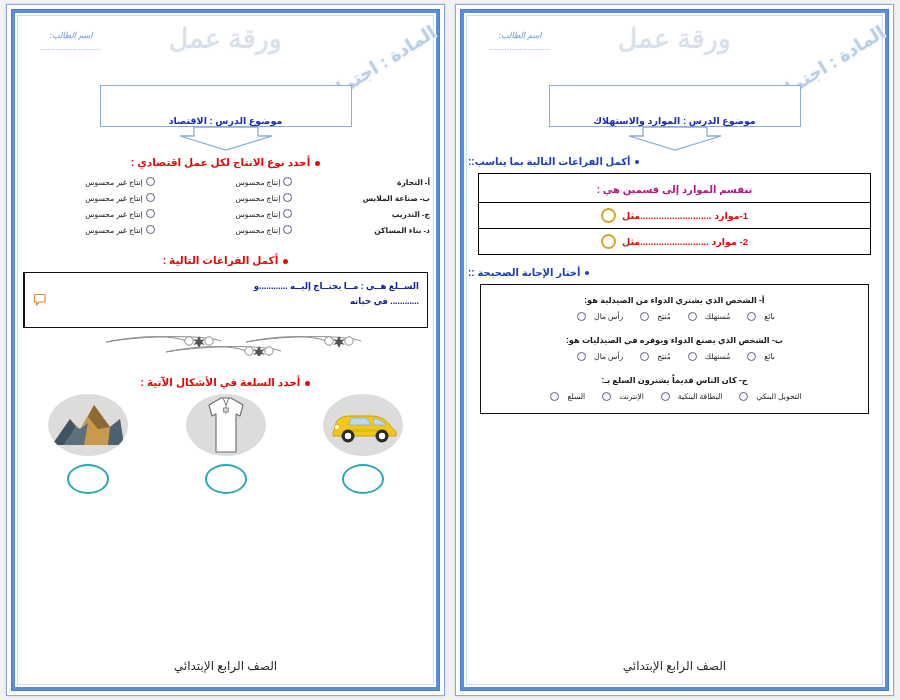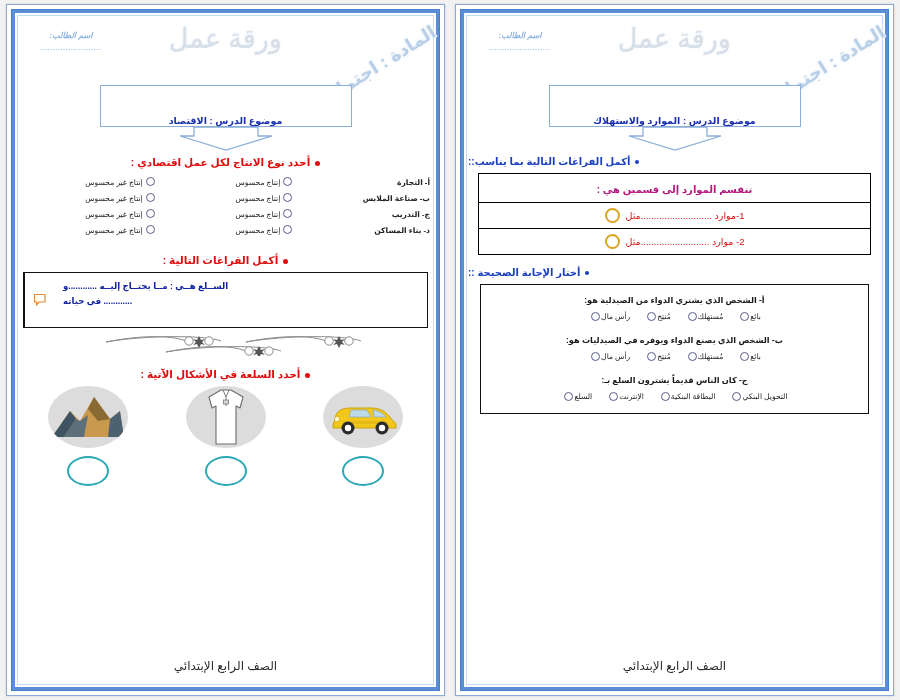--- a/index.html
+++ b/index.html
@@ -124,21 +124,21 @@
     display:flex;flex-direction:row-reverse;
     height:54px;margin:0 4px;
   }
   .fill-icon-cell{
     width:30px;border-left:1.4px solid #111;
     display:flex;align-items:center;justify-content:center;
   }
   .fill-text-cell{
     flex:1;padding:6px 8px;
     color:#12219e;font-weight:bold;font-size:8.6px;
-    line-height:1.75;text-align:left;
+    line-height:1.75;text-align:right;
   }
   .bubble-icon{display:block;}
 
   
   .ornament{height:22px;margin:6px 0 0;}
   .ornament svg{display:block;margin:0 auto;}
 
   
   .pic-row{
     display:flex;justify-content:space-around;align-items:flex-end;
@@ -164,21 +164,21 @@
     border-bottom:1.6px solid #000;
     padding:5px 10px;text-align:center;
   }
   .res-row:last-child{border-bottom:none;}
   .res-title{
     color:#b3187f;font-weight:bold;font-size:10px;
   }
   .res-item{
     display:flex;flex-direction:row-reverse;align-items:center;
     gap:6px;justify-content:center;
-    color:#e00c0c;font-weight:normal;font-size:9.5px;
+    color:#e00c0c;font-weight:bold;font-size:9.5px;
   }
   .gold-ring{
     width:11px;height:11px;border:2.5px solid #d9a520;
     border-radius:50%;flex:none;
   }
   .dots-fill{letter-spacing:1px;}
 
   .choice-box{
     border:1.3px solid #111;
     margin:6px 12px 0;
@@ -188,21 +188,21 @@
     font-size:8.2px;color:#1b1b1b;font-weight:bold;
     text-align:center;margin-bottom:7px;
   }
   .choice-opts{
     display:flex;flex-direction:row-reverse;
     justify-content:center;gap:14px;
     font-size:7.6px;color:#222;margin-bottom:14px;
     white-space:nowrap;
   }
   .choice-opts:last-child{margin-bottom:0;}
-  .choice-opt{display:inline-flex;flex-direction:row-reverse;align-items:center;gap:1px;}
+  .choice-opt{display:inline-flex;flex-direction:row-reverse;align-items:center;gap:8px;}
 
   
   .footer{
     position:absolute;bottom:10px;left:0;right:0;
     text-align:center;font-size:12px;color:#2b2b2b;
   }
 </style>
 </head>
 <body>
 
@@ -414,21 +414,21 @@
               <circle cx="183" cy="17" r="4.2"></circle>
           </g>
           <g fill="#555">
             <path d="M113 2 l2 4 l4 -1 l-3 3 l3 3 l-4 -1 l-2 4 l-2 -4 l-4 1 l3 -3 l-3 -3 l4 1 z"></path>
             <path d="M253 2 l2 4 l4 -1 l-3 3 l3 3 l-4 -1 l-2 4 l-2 -4 l-4 1 l3 -3 l-3 -3 l4 1 z"></path>
             <path d="M173 12 l2 4 l4 -1 l-3 3 l3 3 l-4 -1 l-2 4 l-2 -4 l-4 1 l3 -3 l-3 -3 l4 1 z"></path>
           </g>
         </svg>
       </div>
 
-      <div class="q-head" style="margin-top:12px;">
+      <div class="q-head" style="margin-top:20px;">
         <span class="dot"></span><span>أحدد السلعة في الأشكال الآتية   :</span>
       </div>
 
       <div class="pic-row">
 
         <div class="pic-cell">
           <div class="pic-disc">
             <svg width="72" height="40" viewBox="0 0 72 40">
               <path d="M6 28 L9 18 C11 13 16 11 24 11 L44 11 C52 11 58 14 62 19 L66 24 C68 25 69 26 69 28 L69 31 L6 31 Z" fill="#f2c719" stroke="#c9a110" stroke-width="1"></path>
               <path d="M24 13 L40 13 L44 20 L22 20 Z" fill="#bcd9e8" stroke="#8aa9b8" stroke-width=".7"></path>

